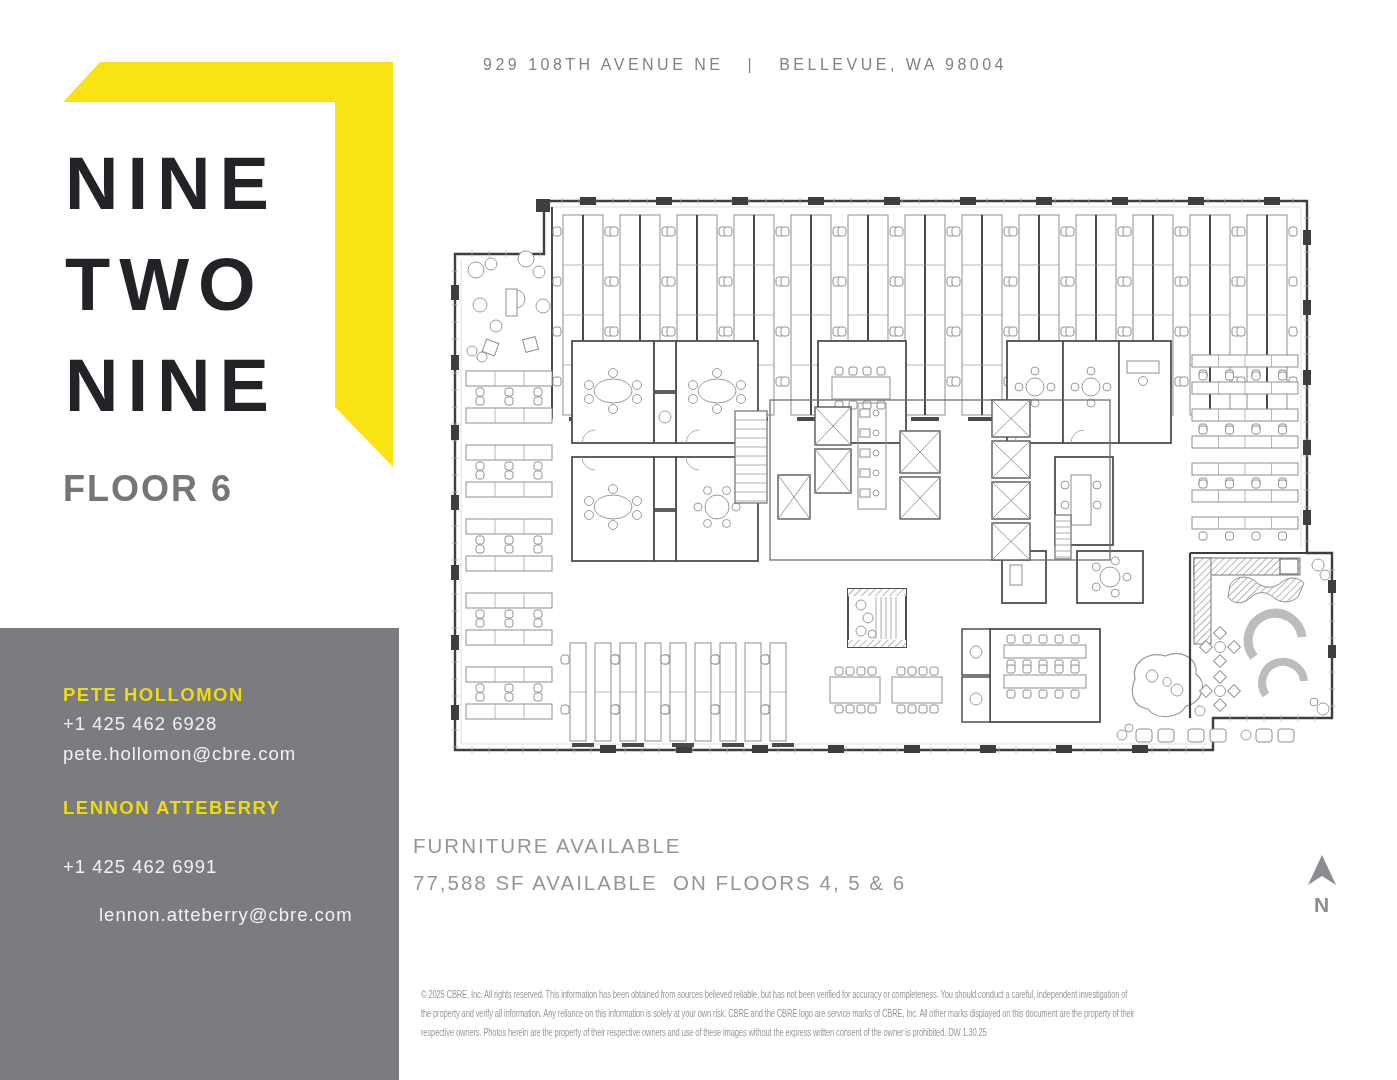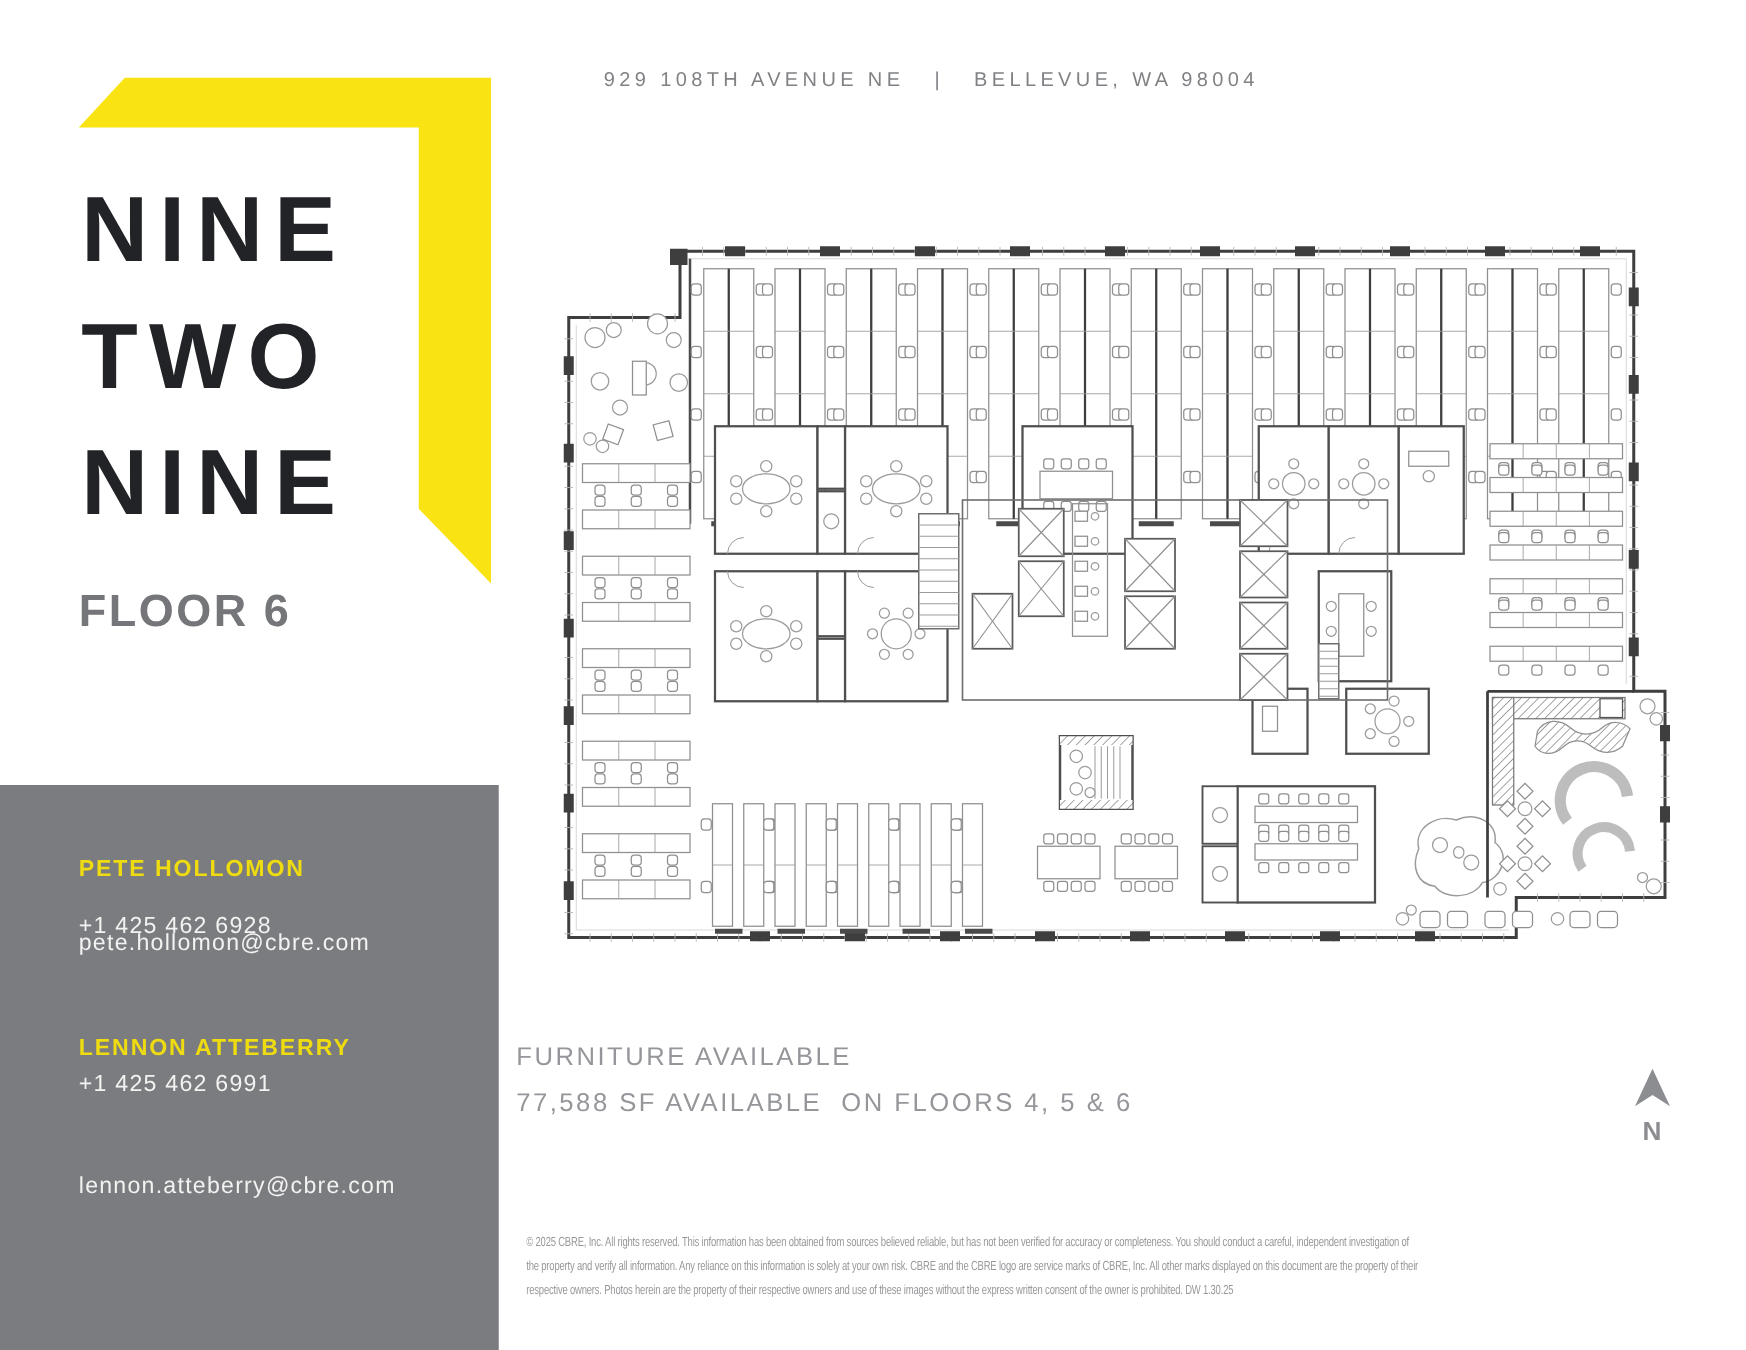--- a/index.html
+++ b/index.html
@@ -18,22 +18,22 @@
 
   .floor-title{position:absolute;left:63px;top:468px;font-size:36px;font-weight:bold;
         color:#75767A;letter-spacing:2px;}
   .listing-line{position:absolute;left:64px;font-size:22px;color:#9B9C9F;letter-spacing:1px;white-space:pre;}
   .suite{top:516px;} .avail{top:548px;}
   .listing-line .val{font-weight:bold;color:#5E5F62;}
 
   .side-panel{position:absolute;left:0;top:628px;width:399px;height:452px;background:#7B7C7F;}
   .contact-name{position:absolute;left:63px;font-size:18.5px;font-weight:bold;color:#EFDC10;letter-spacing:1.5px;}
   .contact-phone,.contact-email{position:absolute;left:63px;font-size:18.5px;color:#F2F2F1;letter-spacing:1px;}
-  .cn1{top:684px;} .cp1{top:713px;margin-top:16px;} .ce1{top:743px;}
-  .cn2{top:827px;} .cp2{top:856px;} .ce2{top:937px;}
+  .cn1{top:684px;} .cp1{top:713px;} .ce1{top:743px;}
+  .cn2{top:797px;} .cp2{top:856px;} .ce2{top:904px;margin-left:36px;}
   .cbre-logo{position:absolute;left:61px;top:983px;font-size:48px;font-weight:bold;color:#ffffff;letter-spacing:1px;}
 
   .plan-svg{position:absolute;left:430px;top:185px;}
 
   .furn-line{position:absolute;left:413px;font-size:20.5px;color:#95969A;letter-spacing:2px;white-space:pre;}
   .fl1{top:834px;} .fl2{top:871px;}
 
   .compass{position:absolute;left:1302px;top:855px;width:40px;text-align:center;}
   .compass-label{font-size:21px;font-weight:bold;color:#8C8D90;letter-spacing:1px;margin-top:2px;}
 

